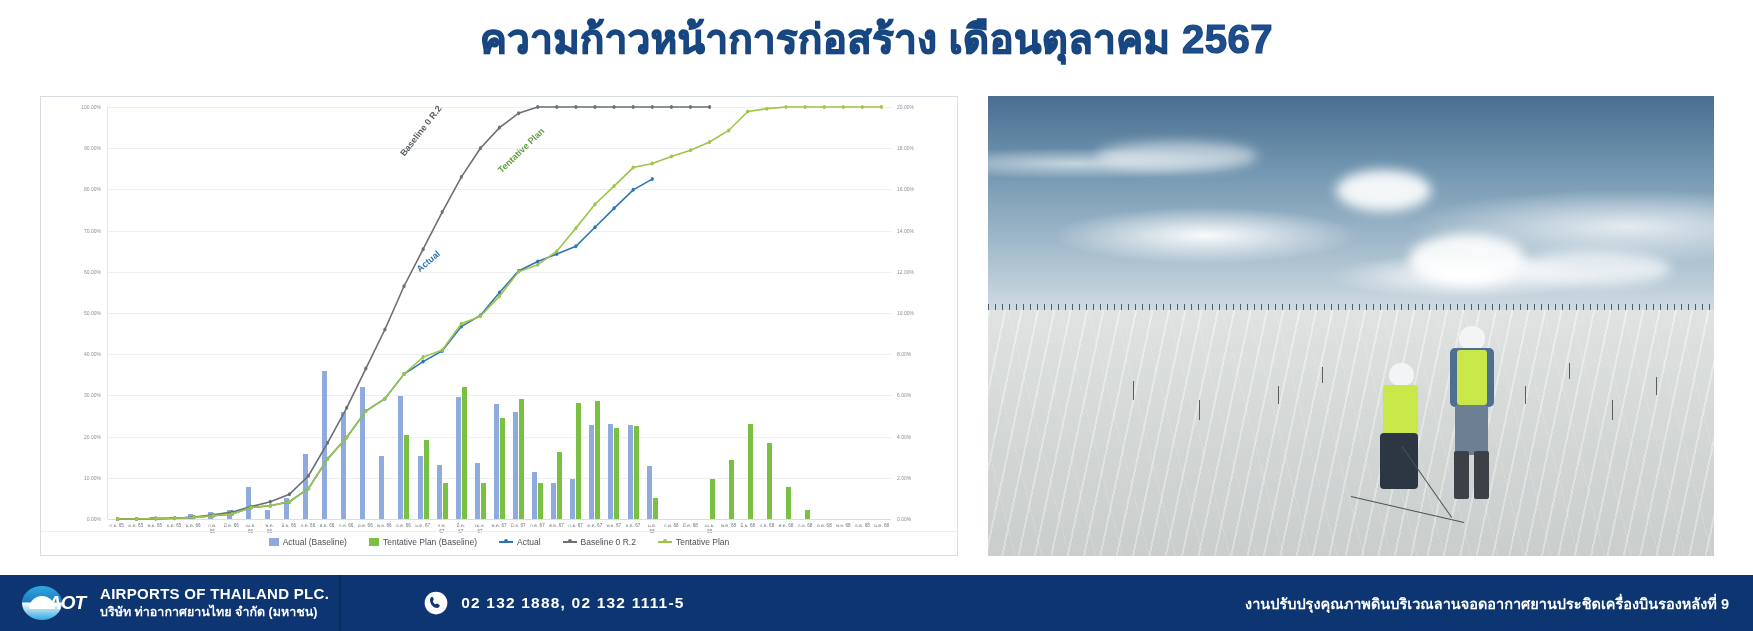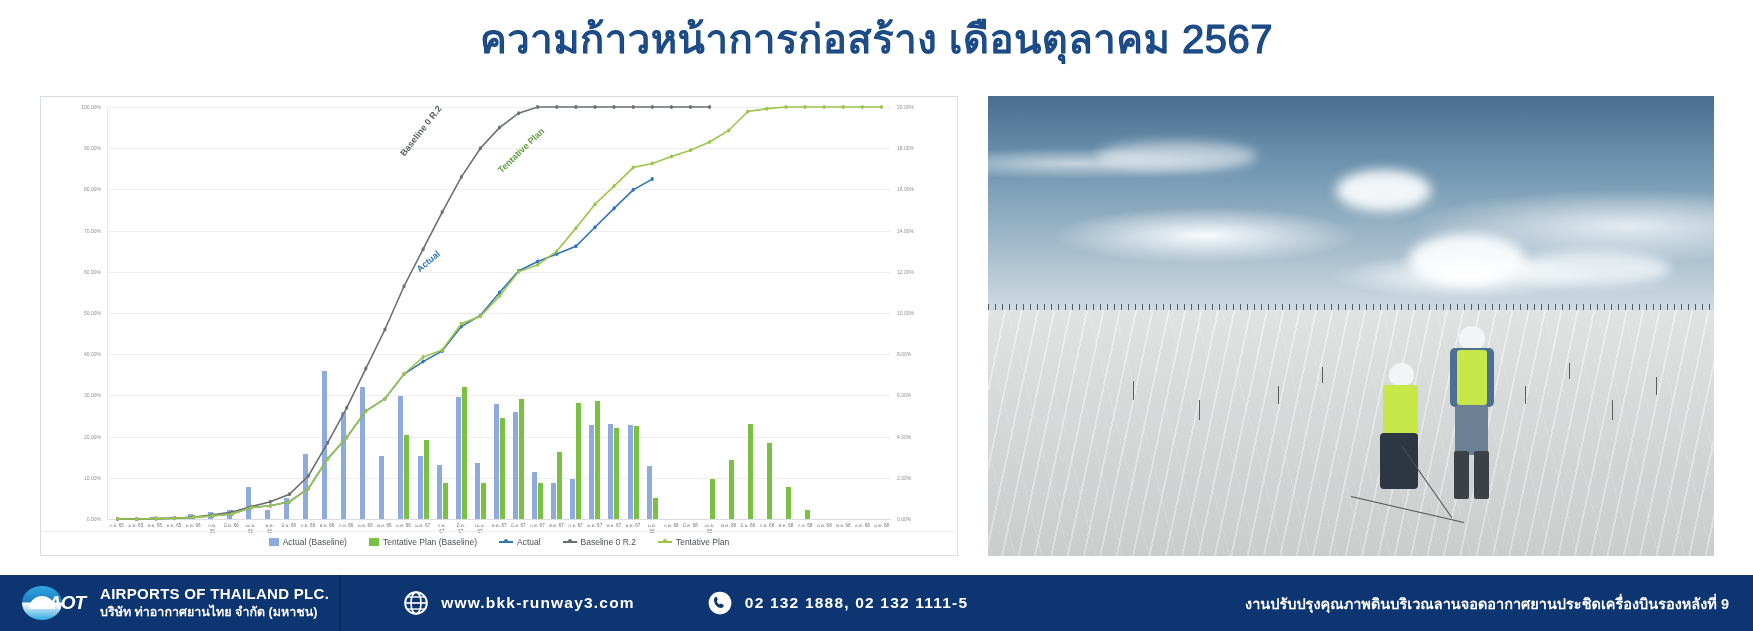--- a/index.html
+++ b/index.html
@@ -9,21 +9,21 @@
     background:#ffffff;
     position:relative;
   }
 
   
   .title-bar{
     position:absolute; left:0; top:8px; width:1753px; height:62px;
     display:flex; align-items:center; justify-content:center;
   }
   .title-text{
-    font-size:40px; font-weight:400; letter-spacing:.5px;
+    font-size:40px; font-weight:700; letter-spacing:.5px;
     color:#1f4e8c;
     -webkit-text-stroke:1.2px #16457f;
     text-shadow:0 0 1px #ffffff, 1px 1px 0 #e8eef7;
     white-space:nowrap;
   }
 
   
   .chart-panel{
     position:absolute; left:40px; top:96px; width:918px; height:460px;
     background:#ffffff; border:1px solid #d8dde3;
@@ -622,30 +622,20 @@
       <div class="aot-word">AOT</div>
     </div>
     <div>
       <div class="aot-text-en">AIRPORTS OF THAILAND PLC.</div>
       <div class="aot-text-th">บริษัท ท่าอากาศยานไทย จำกัด (มหาชน)</div>
     </div>
   </div>
 
   <div class="footer-sep"></div>
 
-  <div class="f-item" style="margin-left:52px;">
-    <svg class="globe-icon" viewBox="0 0 24 24">
-      <circle cx="12" cy="12" r="10" fill="none" stroke="#fff" stroke-width="1.8"></circle>
-      <ellipse cx="12" cy="12" rx="4.6" ry="10" fill="none" stroke="#fff" stroke-width="1.5"></ellipse>
-      <line x1="2" y1="12" x2="22" y2="12" stroke="#fff" stroke-width="1.5"></line>
-      <line x1="4" y1="6.4" x2="20" y2="6.4" stroke="#fff" stroke-width="1.3"></line>
-      <line x1="4" y1="17.6" x2="20" y2="17.6" stroke="#fff" stroke-width="1.3"></line>
-    </svg>
-    <span class="f-text">www.bkk-runway3.com</span>
-  </div>
 
   <div class="f-item" style="margin-left:72px;">
     <svg class="phone-icon" viewBox="0 0 24 24">
       <circle cx="12" cy="12" r="10.5" fill="#ffffff"></circle>
       <path d="M8 6.4c.9 0 1.3.4 1.7 1.5.4 1.1.2 1.5-.4 2.1-.4.4-.3.9.5 1.9.9 1.1 1.6 1.5 2 1.2.7-.5 1.2-.6 2.1-.2 1.1.5 1.5.9 1.5 1.7 0 1-1.1 2-2.4 2C10 16.6 7.4 13.9 6.6 10.6 6.2 8.7 6.8 6.4 8 6.4z" fill="#0d3571"></path>
     </svg>
     <span class="f-text">02 132 1888, 02 132 1111-5</span>
   </div>
 
   <div class="footer-right">งานปรับปรุงคุณภาพดินบริเวณลานจอดอากาศยานประชิดเครื่องบินรองหลังที่ 9</div>

